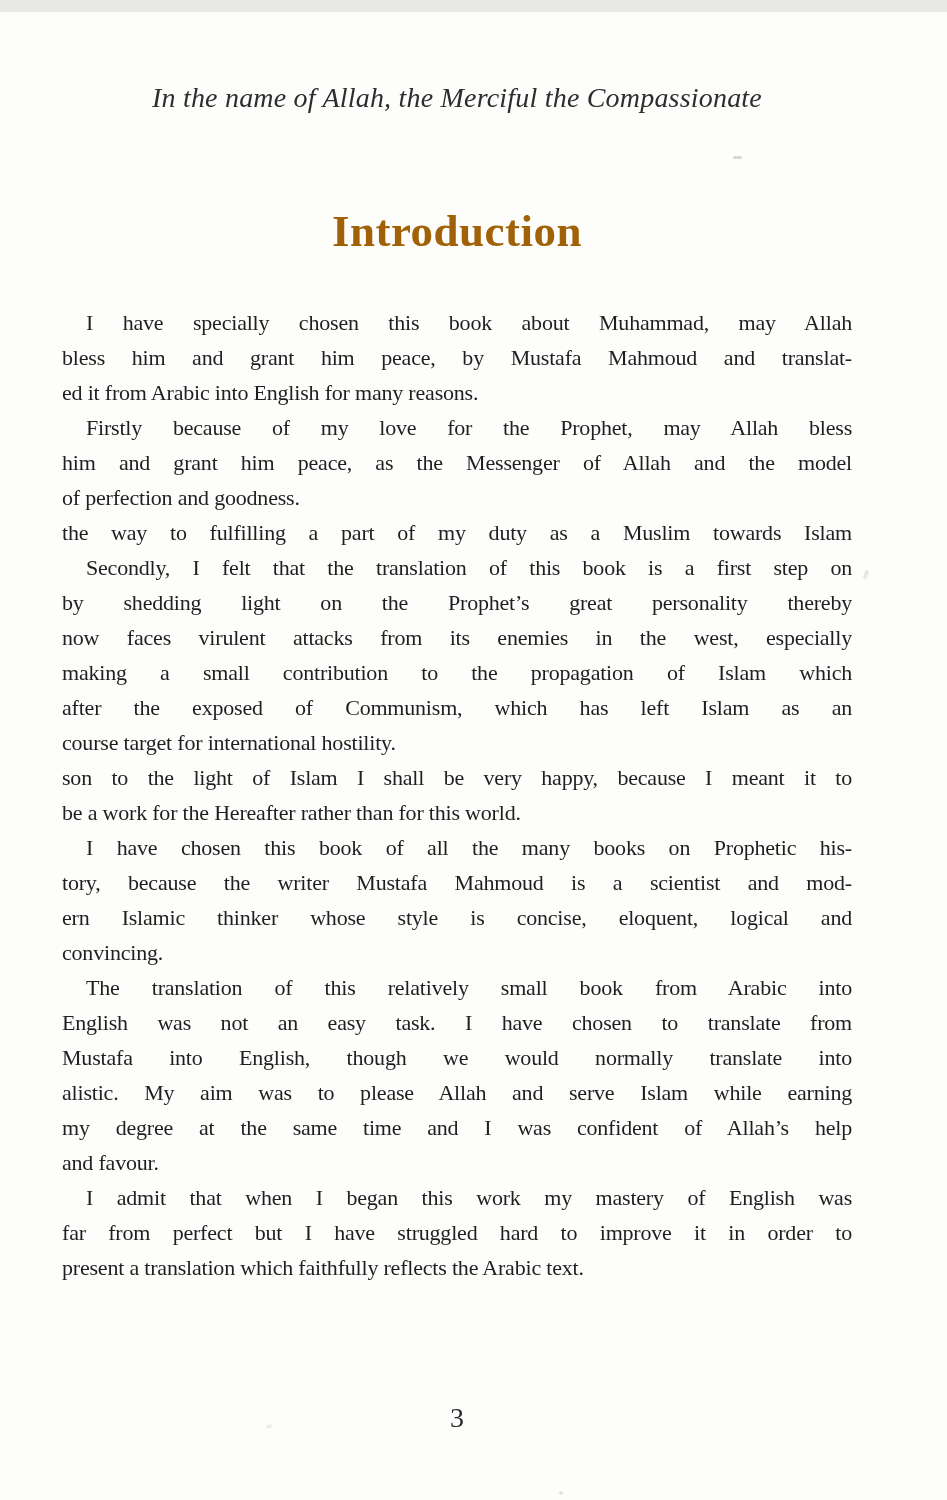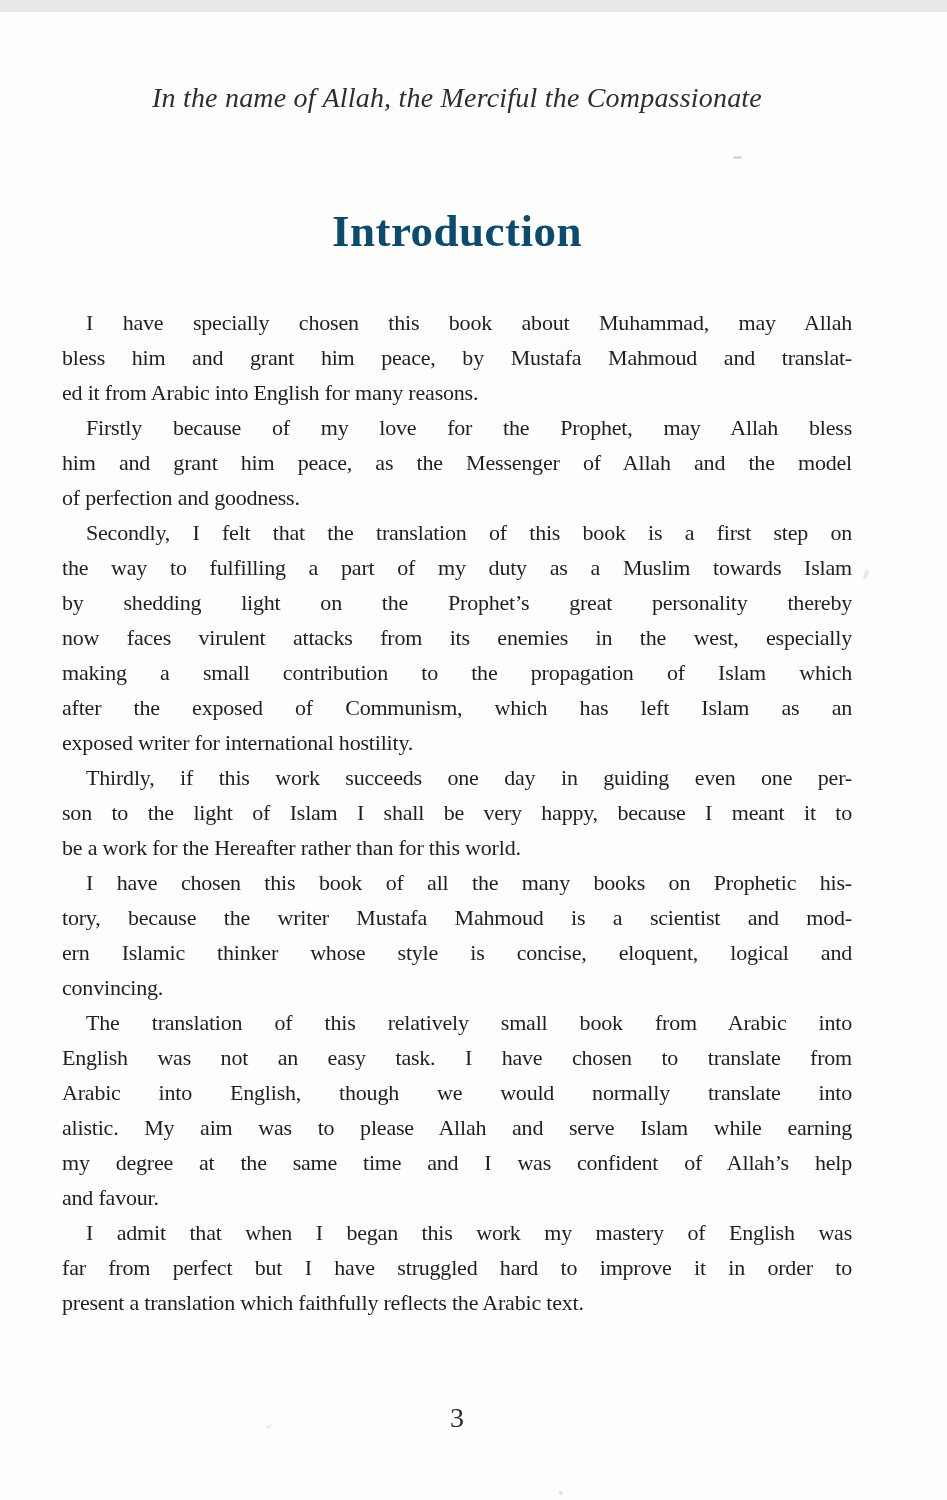--- a/index.html
+++ b/index.html
@@ -31,21 +31,21 @@
   .heading {
     position: absolute;
     top: 193px;
     left: 62px;
     width: 790px;
     margin: 0;
     text-align: center;
     font-weight: bold;
     font-size: 45px;
     line-height: 52px;
-    color: #0c4a6e;
+    color: #a16207;
     letter-spacing: 0.5px;
   }
   .body-text {
     position: absolute;
     top: 293px;
     left: 62px;
     width: 790px;
     font-size: 22px;
   }
   .paragraph { margin: 0; }
@@ -93,43 +93,42 @@
         <div class="line indent just">I have specially chosen this book about Muhammad, may Allah</div>
         <div class="line just">bless him and grant him peace, by Mustafa Mahmoud and translat-</div>
         <div class="line">ed it from Arabic into English for many reasons.</div>
       </div>
       <div class="paragraph">
         <div class="line indent just">Firstly because of my love for the Prophet, may Allah bless</div>
         <div class="line just">him and grant him peace, as the Messenger of Allah and the model</div>
         <div class="line">of perfection and goodness.</div>
       </div>
       <div class="paragraph">
+        <div class="line just">the way to fulfilling a part of my duty as a Muslim towards Islam</div>
         <div class="line indent just">Secondly, I felt that the translation of this book is a first step on</div>
-        <div class="line just">the way to fulfilling a part of my duty as a Muslim towards Islam</div>
         <div class="line just">by shedding light on the Prophet’s great personality thereby</div>
         <div class="line just">now faces virulent attacks from its enemies in the west, especially</div>
         <div class="line just">making a small contribution to the propagation of Islam which</div>
         <div class="line just">after the exposed of Communism, which has left Islam as an</div>
-        <div class="line">exposed writer for international hostility.</div>
+        <div class="line">course target for international hostility.</div>
       </div>
       <div class="paragraph">
-        <div class="line indent just">Thirdly, if this work succeeds one day in guiding even one per-</div>
         <div class="line just">son to the light of Islam I shall be very happy, because I meant it to</div>
         <div class="line">be a work for the Hereafter rather than for this world.</div>
       </div>
       <div class="paragraph">
         <div class="line indent just">I have chosen this book of all the many books on Prophetic his-</div>
         <div class="line just">tory, because the writer Mustafa Mahmoud is a scientist and mod-</div>
         <div class="line just">ern Islamic thinker whose style is concise, eloquent, logical and</div>
         <div class="line">convincing.</div>
       </div>
       <div class="paragraph">
         <div class="line indent just">The translation of this relatively small book from Arabic into</div>
         <div class="line just">English was not an easy task. I have chosen to translate from</div>
-        <div class="line just">Arabic into English, though we would normally translate into</div>
+        <div class="line just">Mustafa into English, though we would normally translate into</div>
         <div class="line just">alistic. My aim was to please Allah and serve Islam while earning</div>
         <div class="line just">my degree at the same time and I was confident of Allah’s help</div>
         <div class="line">and favour.</div>
       </div>
       <div class="paragraph">
         <div class="line indent just">I admit that when I began this work my mastery of English was</div>
         <div class="line just">far from perfect but I have struggled hard to improve it in order to</div>
         <div class="line">present a translation which faithfully reflects the Arabic text.</div>
       </div>
     </div>

